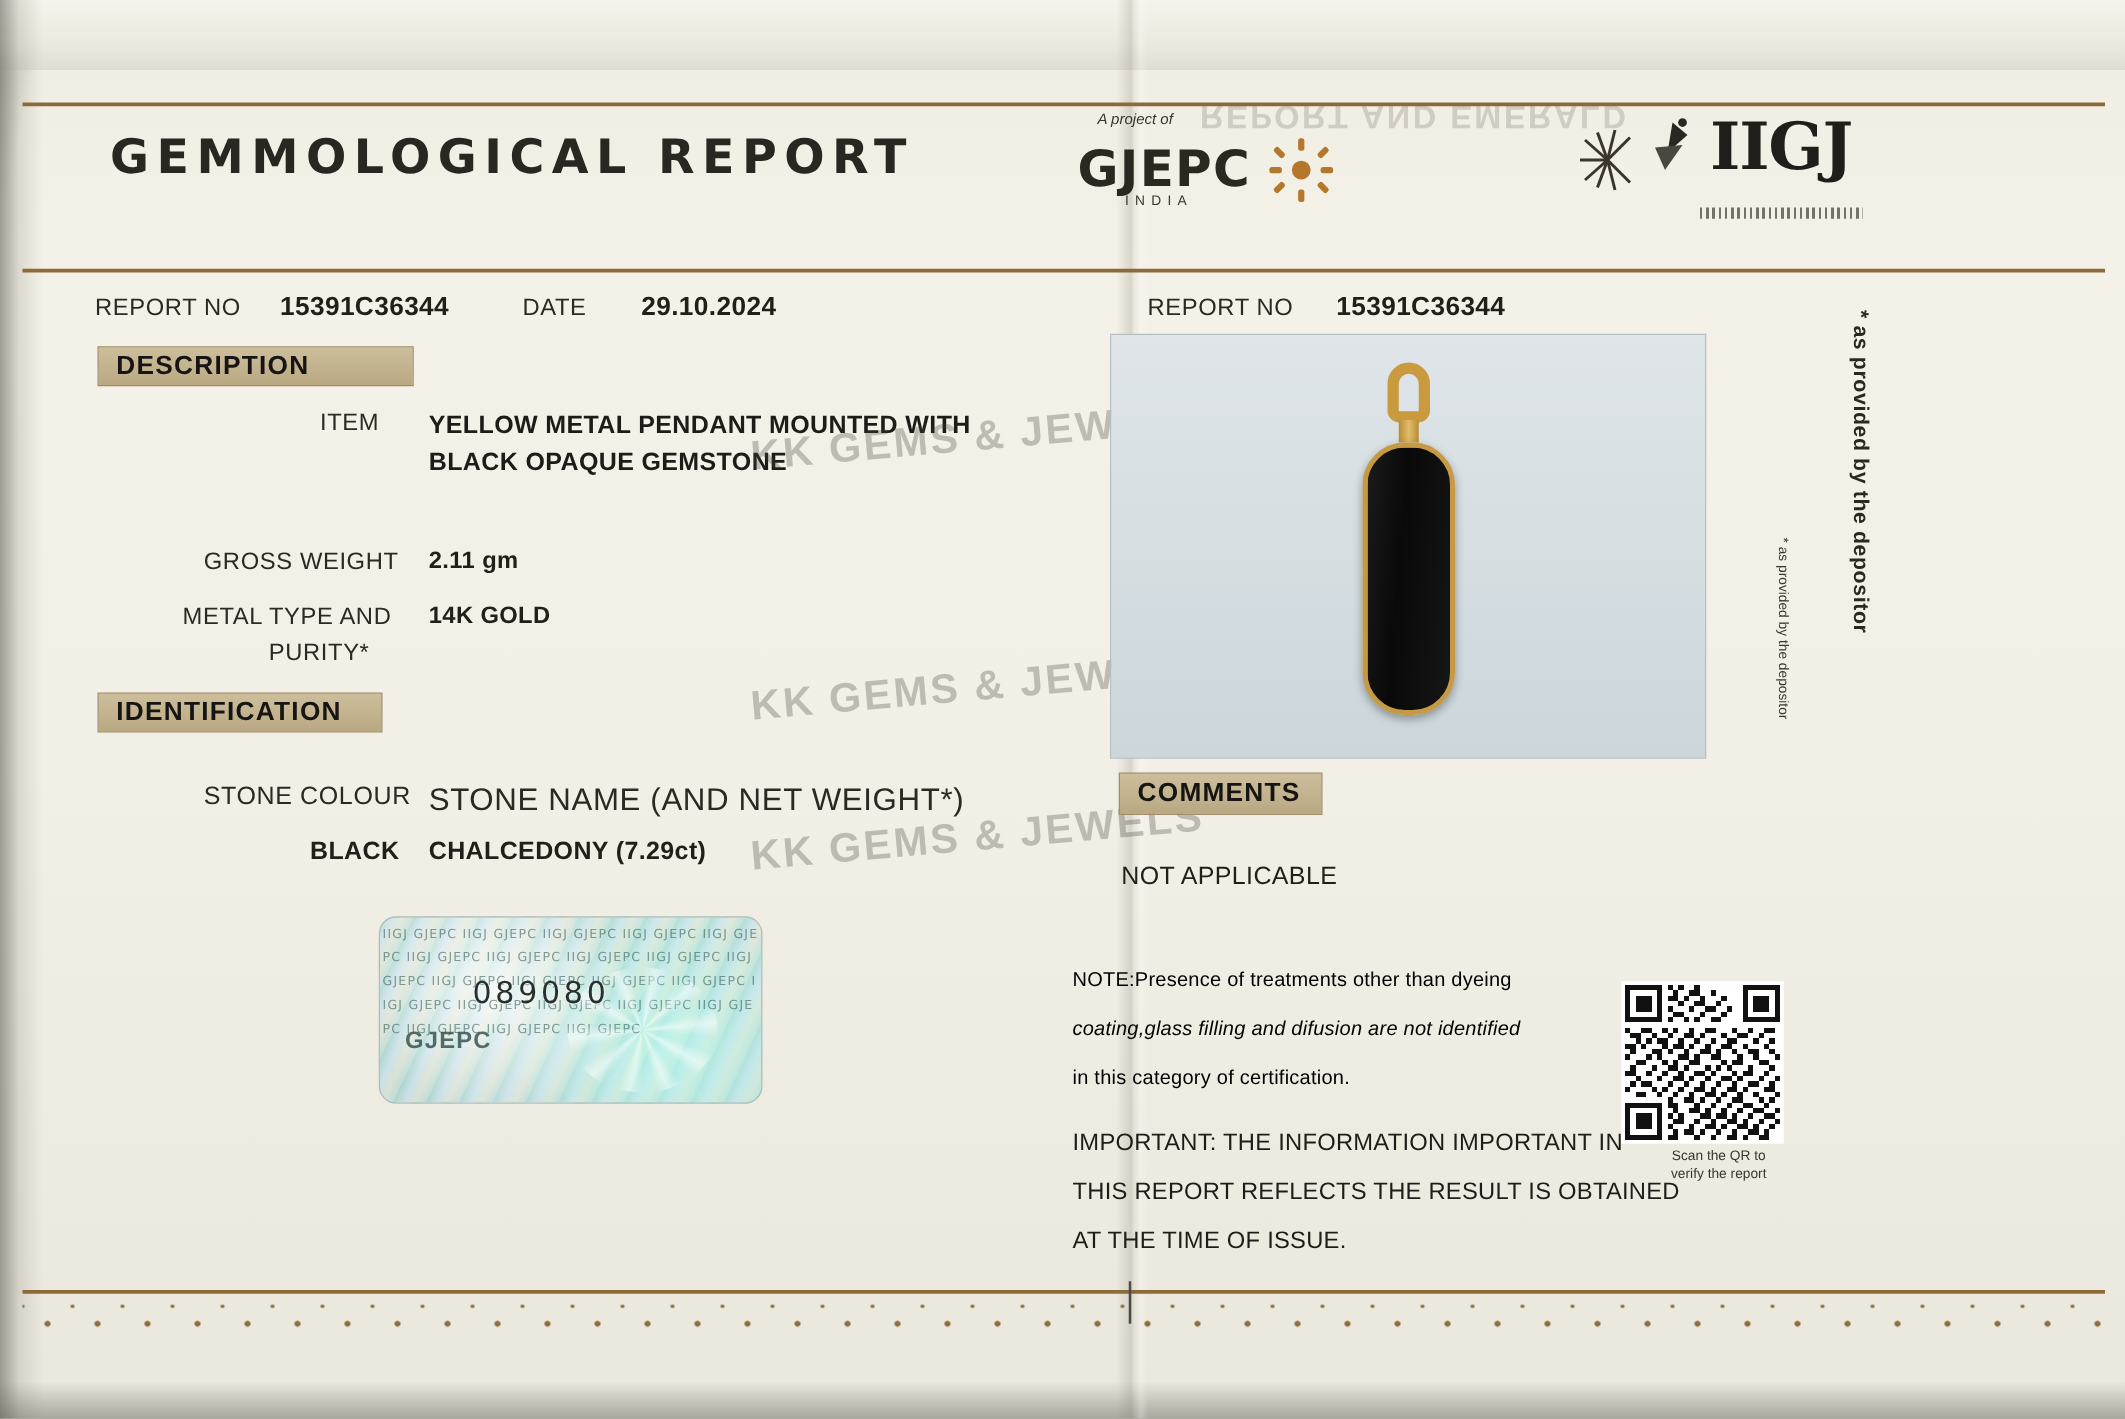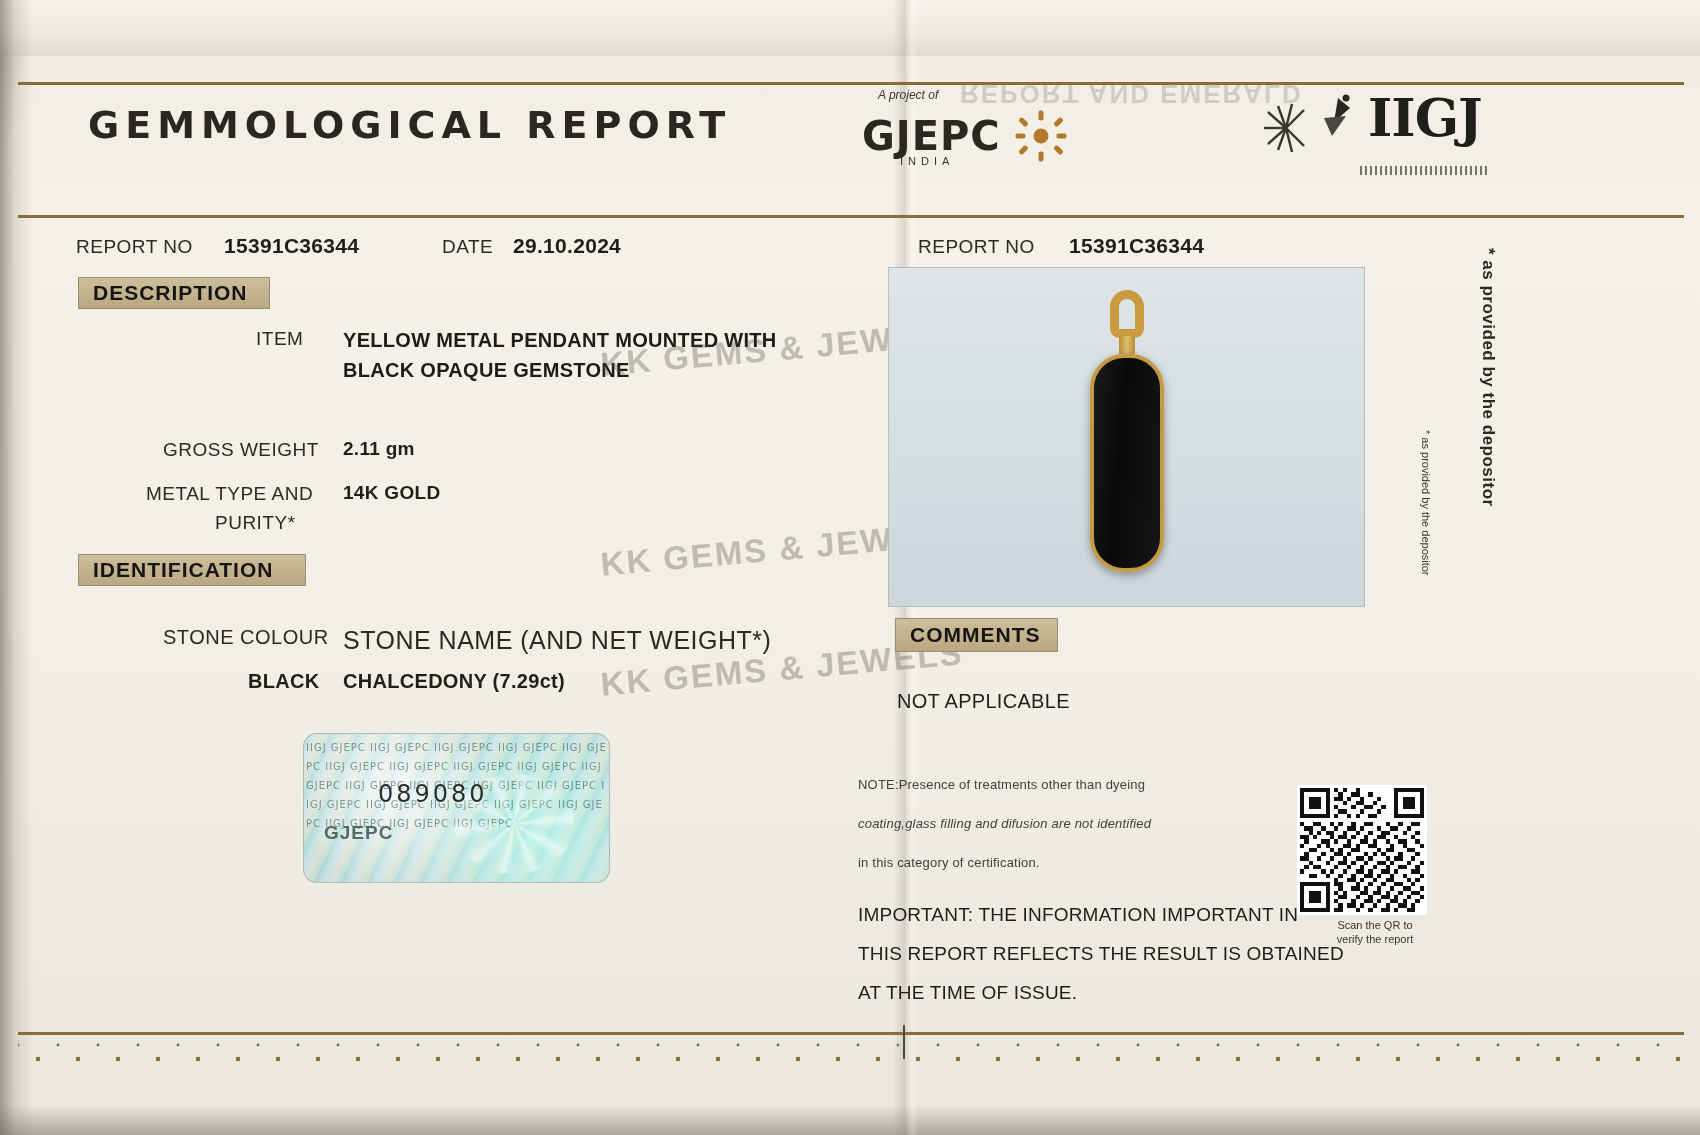--- a/index.html
+++ b/index.html
@@ -326,22 +326,22 @@
     font-size: 17px;
     font-weight: bold;
     color: #2b2822;
     white-space: nowrap;
     transform: rotate(90deg);
     transform-origin: left top;
     letter-spacing: .5px;
   }
   .note-text {
     position: absolute;
-    font-size: 13px;
-    color: #404040;
+    font-size: 16px;
+    color: #000000;
     line-height: 39px;
     letter-spacing: .2px;
   }
   .imp-text {
     position: absolute;
     font-size: 19px;
     color: #1f1d19;
     line-height: 39px;
     letter-spacing: .2px;
   }
@@ -450,24 +450,24 @@
         <line x1="28" y1="36" x2="46" y2="54"></line>
       </g>
       <circle cx="88" cy="6" r="3.5" fill="#2a2722"></circle>
     </svg>
     <div class="iigj-text">IIGJ</div>
   </div>
   <div class="iigj-sub"></div>
 
   <div class="lbl" style="left:76px; top:236px;">REPORT NO</div>
   <div class="val" style="left:224px; top:234px; font-size:21px;">15391C36344</div>
-  <div class="lbl" style="left:442px; top:236px;text-align:center;">DATE</div>
+  <div class="lbl" style="left:418px; top:236px;text-align:center;">DATE</div>
   <div class="val" style="left:513px; top:234px; font-size:21px;">29.10.2024</div>
 
-  <div class="band" style="left:78px; top:277px; width:192px; height:32px;">
+  <div class="band" style="left:78px; top:277px; width:253px; height:32px;">
     <span>DESCRIPTION</span>
   </div>
 
   <div class="lbl" style="left:256px; top:328px;">ITEM</div>
   <div class="item-text" style="left:343px; top:325px;">YELLOW METAL PENDANT MOUNTED WITH</div>
   <div class="item-text" style="left:343px; top:355px;">BLACK OPAQUE GEMSTONE</div>
 
   <div class="lbl" style="left:163px; top:439px;">GROSS WEIGHT</div>
   <div class="val" style="left:343px; top:438px;">2.11 gm</div>
 

